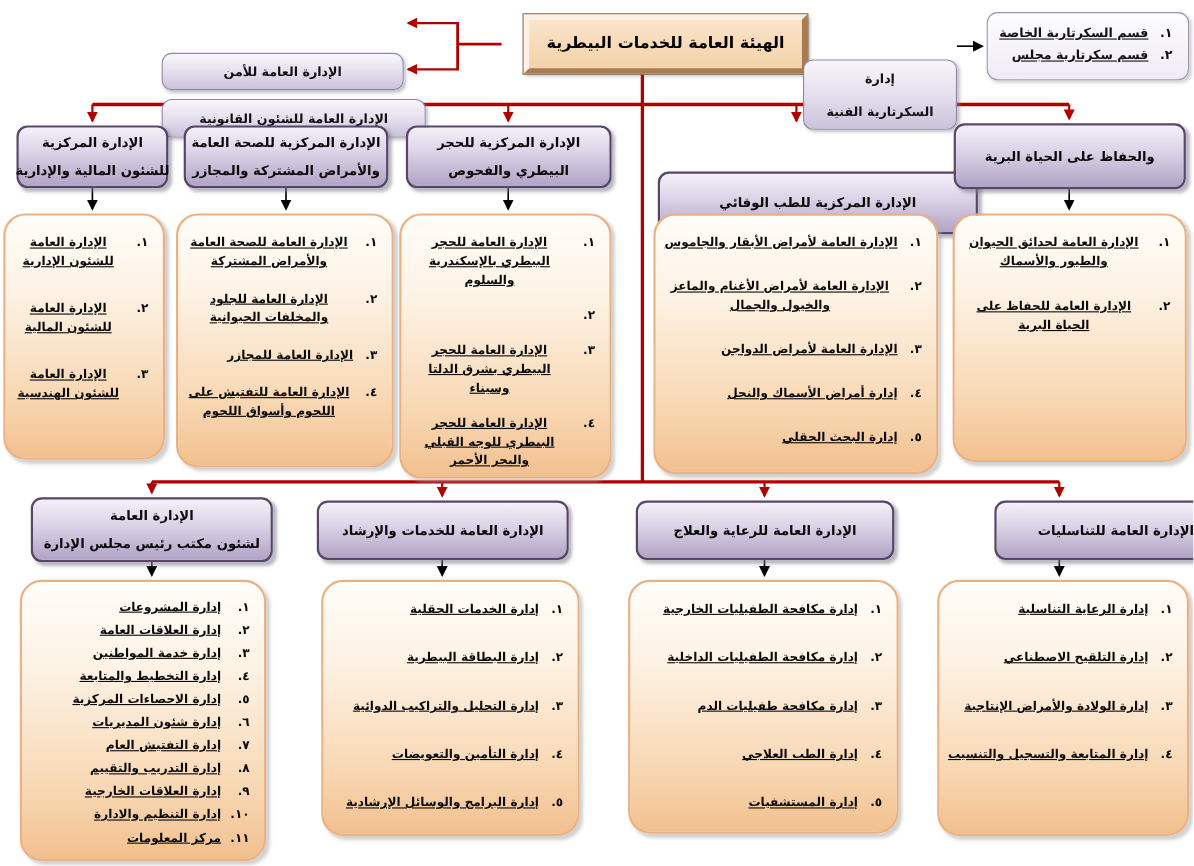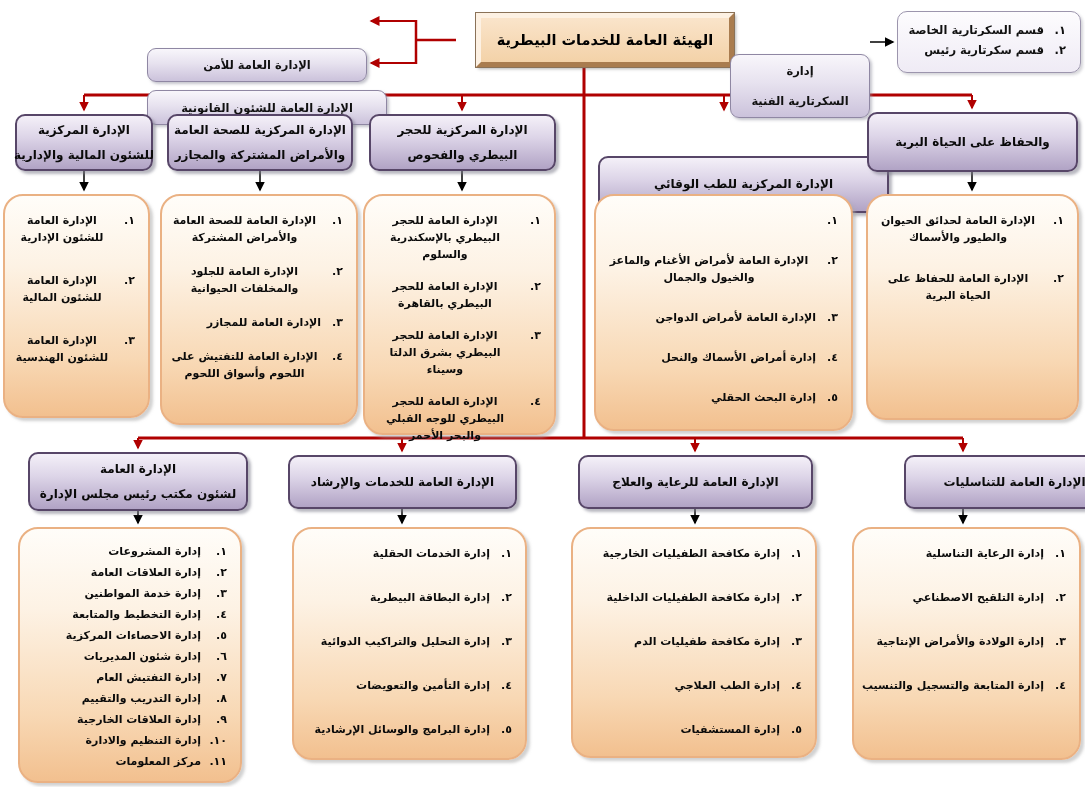--- a/index.html
+++ b/index.html
@@ -35,21 +35,21 @@
     display:flex;flex-direction:column;align-items:center;justify-content:center;
     font-weight:bold;font-size:12px;color:#0a0a0a;text-align:center;}
   .hdr span{display:block;line-height:25px;white-space:nowrap;}
 
   
   .peach{background:linear-gradient(180deg,#fffdf9 0%,#fdf2e4 32%,#f8d8b4 74%,#f2c08f 100%);
     border:2px solid #eab183;border-radius:20px;box-shadow:3px 3px 3px rgba(172,172,172,.55);
     font-weight:bold;font-size:11px;color:#0a0a0a;padding:16px 13px 6px 6px;line-height:1.55;}
   .li{display:flex;gap:6px;margin-bottom:20px;}
   .li .num{flex:0 0 auto;min-width:16px;}
-  .li .t{text-align:center;}
+  .li .t{text-align:center;text-decoration:underline;}
   .l21 .li{margin-bottom:26px;}
   .l22 .li{margin-bottom:17px;}
   .l23 .li{margin-bottom:15px;}
   .l24 .li{margin-bottom:23px;}
   .l25 .li{margin-bottom:24px;}
   .tight{padding-top:13px;}
   .tight .li{margin-bottom:1px;line-height:20px;}
   .tight .li .num{min-width:20px;}
   .roomy .li{margin-bottom:27px;}
 
@@ -147,21 +147,21 @@
     <span>إدارة</span>
     <span>السكرتارية الفنية</span>
   </div>
   <div class="box secList">
     <div class="li">
       <span class="num">١.</span>
       <span class="t">قسم السكرتارية الخاصة</span>
     </div>
     <div class="li">
       <span class="num">٢.</span>
-      <span class="t">قسم سكرتارية رئيس</span>
+      <span class="t">قسم سكرتارية مجلس</span>
     </div>
   </div>
 
   <div class="box hdr h21">
     <span>الإدارة المركزية</span>
     <span>للشئون المالية والإدارية</span>
   </div>
   <div class="box hdr h22">
     <span>الإدارة المركزية للصحة العامة</span>
     <span>والأمراض المشتركة والمجازر</span>
@@ -212,35 +212,35 @@
       </div>
   </div>
 
   <div class="box peach l23">
     <div class="li">
         <span class="num">١.</span>
         <span class="t">الإدارة العامة للحجر البيطري بالإسكندرية والسلوم</span>
       </div>
     <div class="li">
         <span class="num">٢.</span>
-        <span class="t">الإدارة العامة للحجر البيطري بالقاهرة</span>
       </div>
     <div class="li">
         <span class="num">٣.</span>
         <span class="t">الإدارة العامة للحجر البيطري بشرق الدلتا وسيناء</span>
       </div>
     <div class="li">
         <span class="num">٤.</span>
         <span class="t">الإدارة العامة للحجر البيطري للوجه القبلي والبحر الأحمر</span>
       </div>
   </div>
 
   <div class="box peach l24">
     <div class="li">
         <span class="num">١.</span>
+        <span class="t">الإدارة العامة لأمراض الأبقار والجاموس</span>
       </div>
     <div class="li">
         <span class="num">٢.</span>
         <span class="t">الإدارة العامة لأمراض الأغنام والماعز والخيول والجمال</span>
       </div>
     <div class="li">
         <span class="num">٣.</span>
         <span class="t">الإدارة العامة لأمراض الدواجن</span>
       </div>
     <div class="li">

